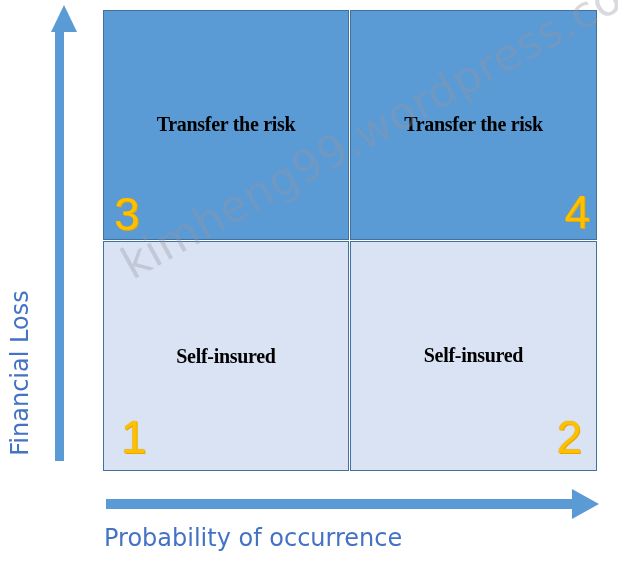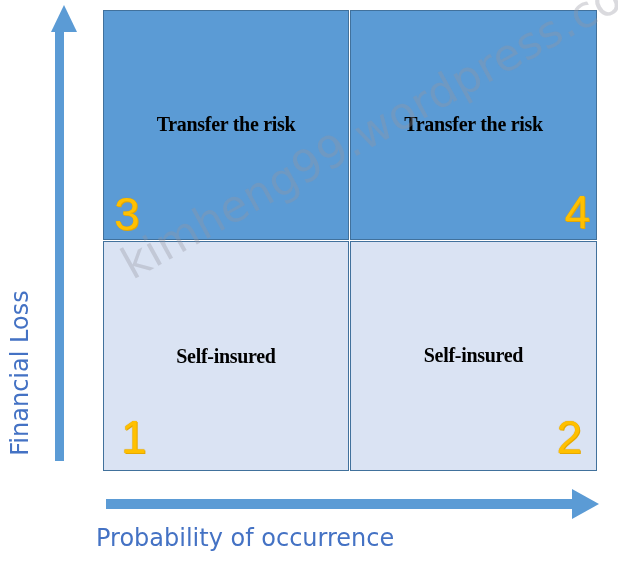--- a/index.html
+++ b/index.html
@@ -43,21 +43,21 @@
     font-size: 24px;
     white-space: nowrap;
   }
   #y-label {
     left: 20px;
     top: 373px;
     transform: translate(-50%, -50%) rotate(-90deg);
     transform-origin: center center;
   }
   #x-label {
-    left: 96px;
+    left: 104px;
     top: 524px;
   }
   #watermark {
     position: absolute;
     left: 137px;
     top: 238px;
     font-family: "DejaVu Sans", "Liberation Sans", sans-serif;
     font-size: 44px;
     color: rgba(150,150,160,0.35);
     transform: rotate(-29deg);

